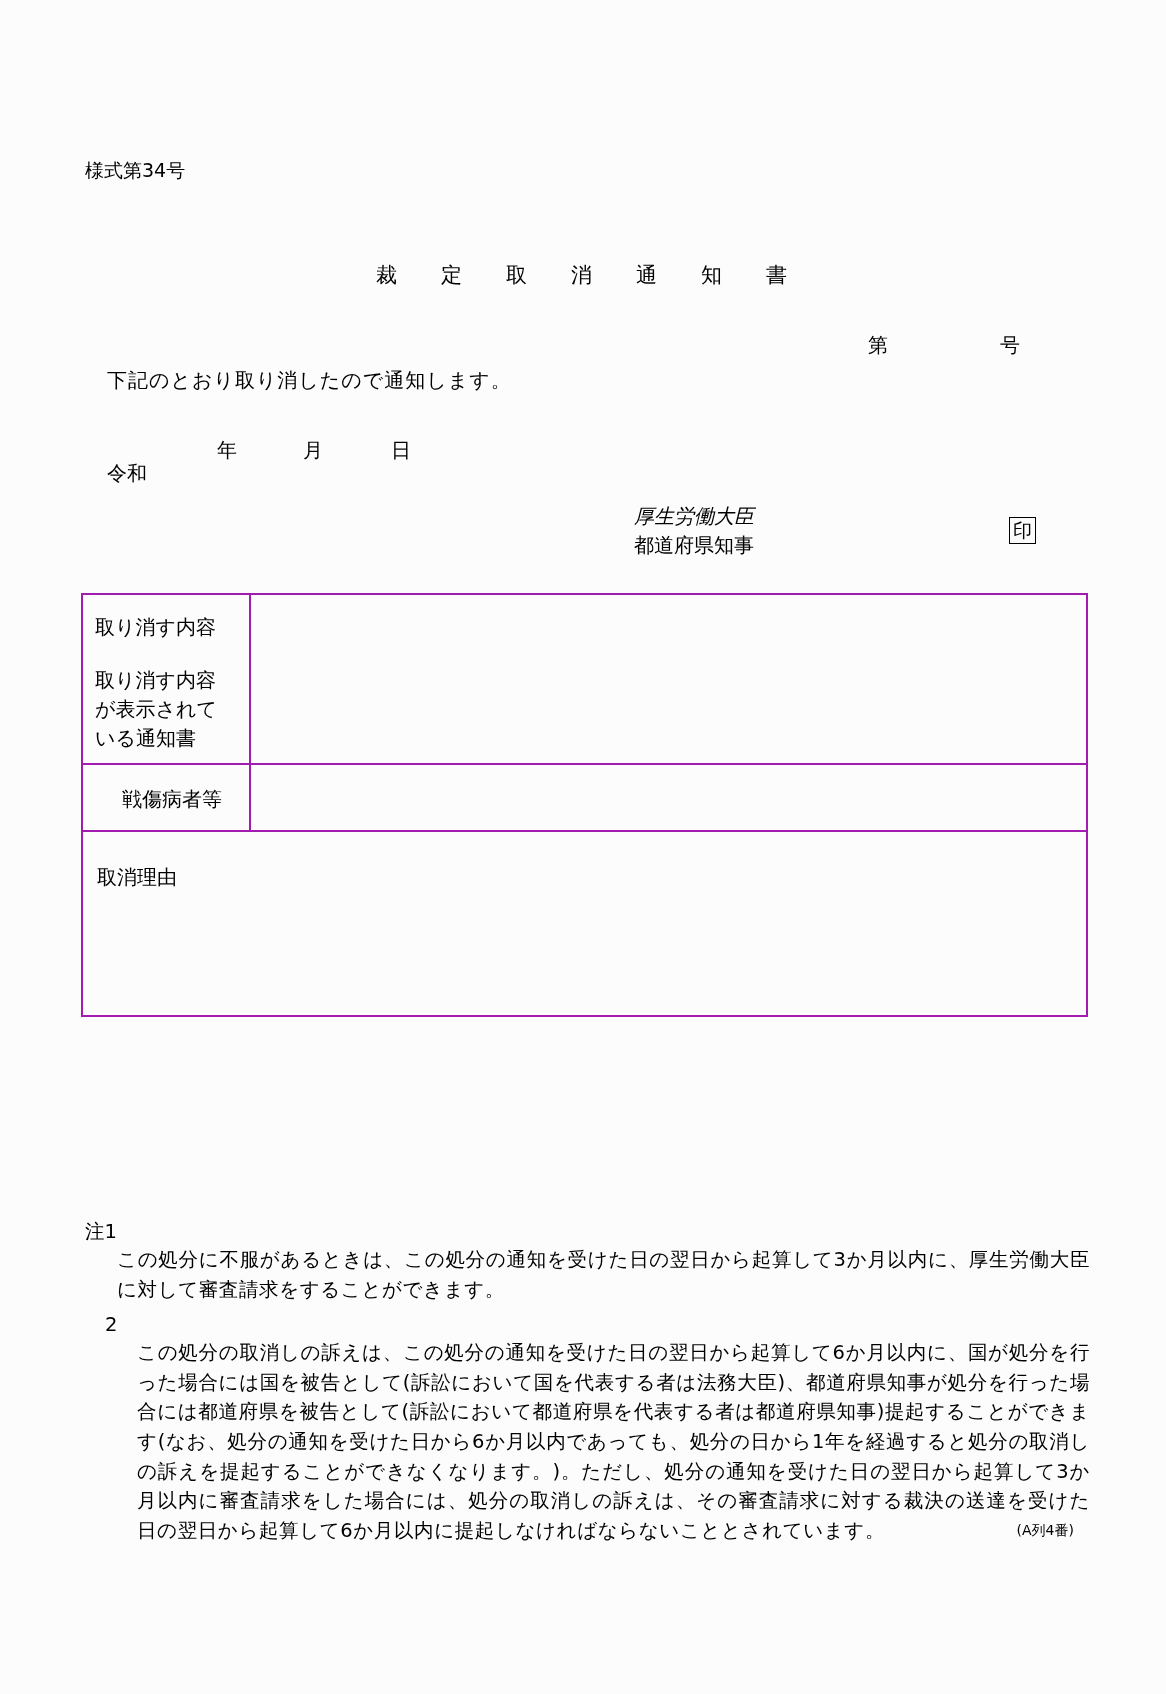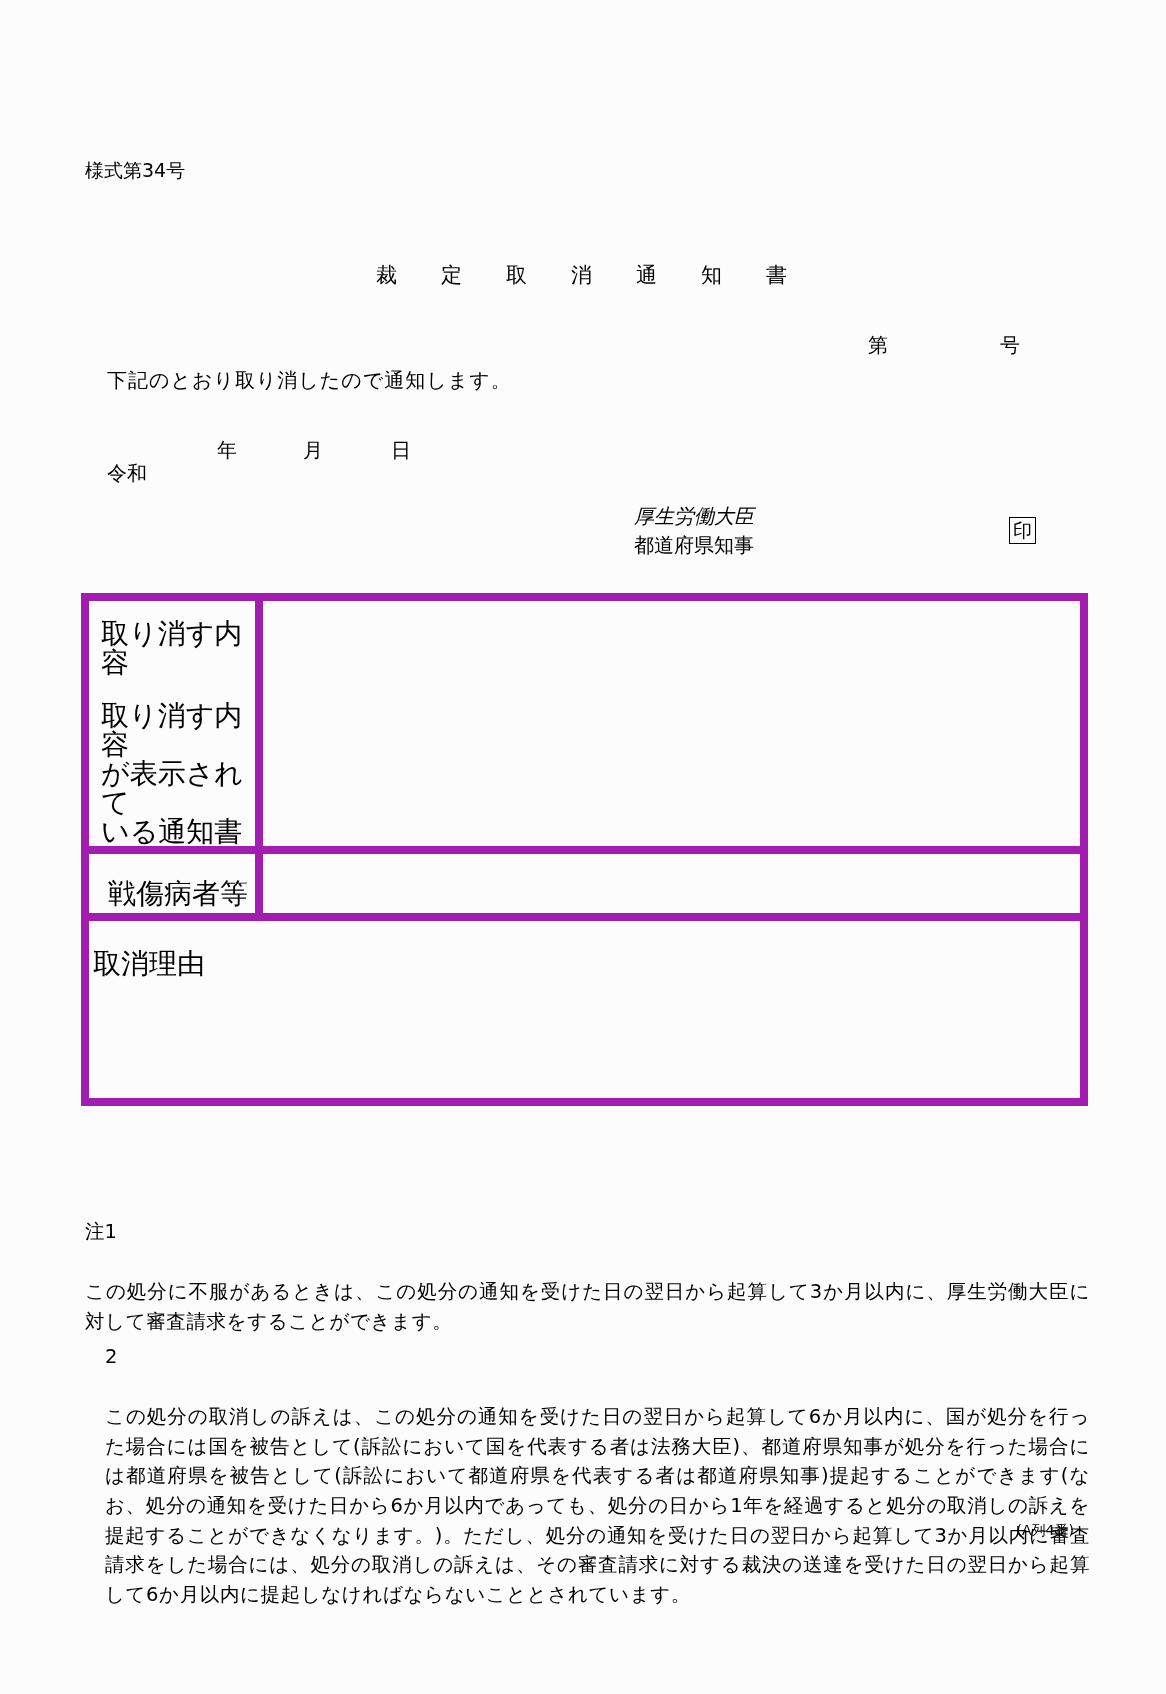--- a/index.html
+++ b/index.html
@@ -22,37 +22,37 @@
   .date .d { position:absolute; left:284px; }
   .issuer1 { left:634px; top:506px;font-style:italic; }
   .issuer2 { left:634px; top:535px; }
   .seal { left:1009px; top:517px; width:25px; height:25px; border:1.5px solid #000;
           font-size:19px; display:flex; align-items:center; justify-content:center; }
 
   table.form {
     position:absolute; left:81px; top:593px; width:1007px;
     border-collapse:collapse; table-layout:fixed;
   }
-  table.form td { border:8px solid #a21caf; vertical-align:top; padding:0; font-size:28px; }
+  table.form td { border:2px solid #a21caf; vertical-align:top; padding:0; font-size:20px; }
   td.lbl { width:154px; padding-left:12px !important; }
   .row1 { height:170px; }
   .row2 { height:183px; }
   .row3 { height:67px;text-align:center; }
   .row4 { height:185px; }
   .lbl-block { line-height:29px; }
   .row1 .lbl-a { margin-top:18px; }
   .row1 .lbl-b { margin-top:24px; }
   .row2 td { position:relative; }
   .row2 .mid { position:absolute; top:86px; }
   .row3 .mid { margin-top:21px; }
-  .row4 .mid { margin-top:24px; padding-left:4px; }
+  .row4 .mid { margin-top:32px; padding-left:14px; }
   .dob { position:absolute; top:86px; }
 
   .notes { position:absolute; left:85px; top:1217px; width:1005px; font-size:19.5px; line-height:29.6px; }
-  .note-row { display:flex;flex-direction:column; }
+  .note-row { display:flex; }
   .note-num { flex:0 0 32px; }
   .note2 { margin-top:6px; padding-left:20px; }
   .note2 .note-num { flex:0 0 32px; }
   .note-text { flex:1; text-align:justify; letter-spacing:0.6px;margin-top:28px; }
   .paper-size { right:92px; top:1523px; font-size:14px; }
 </style>
 </head>
 <body>
 
 <div class="abs form-no">様式第34号</div>

